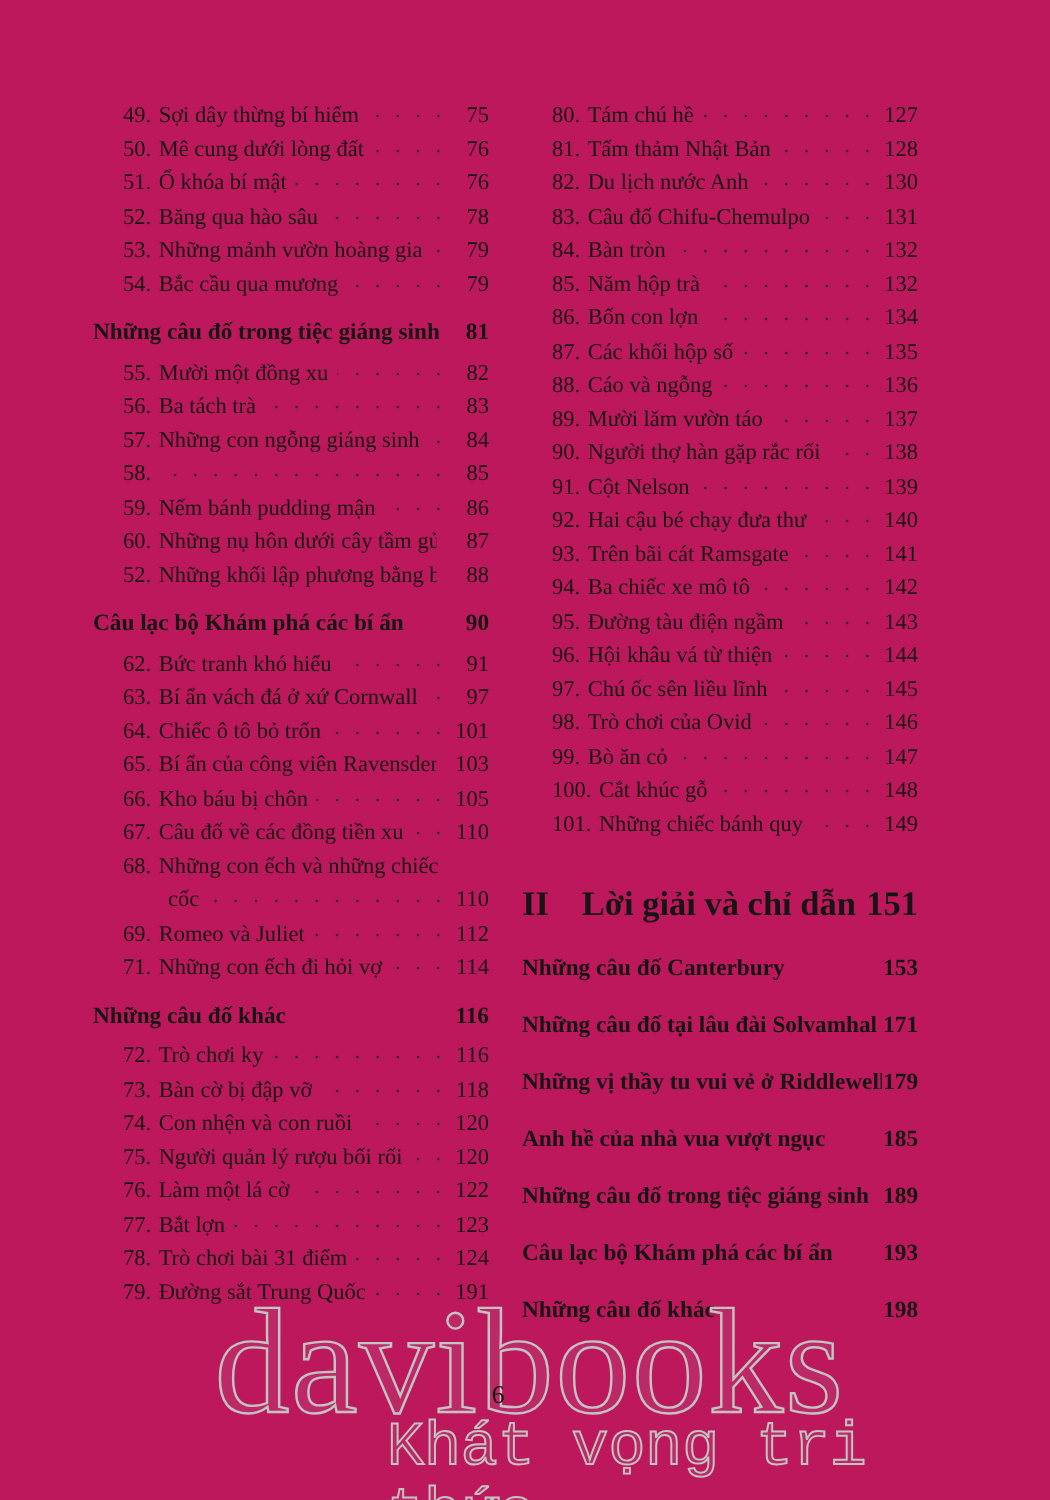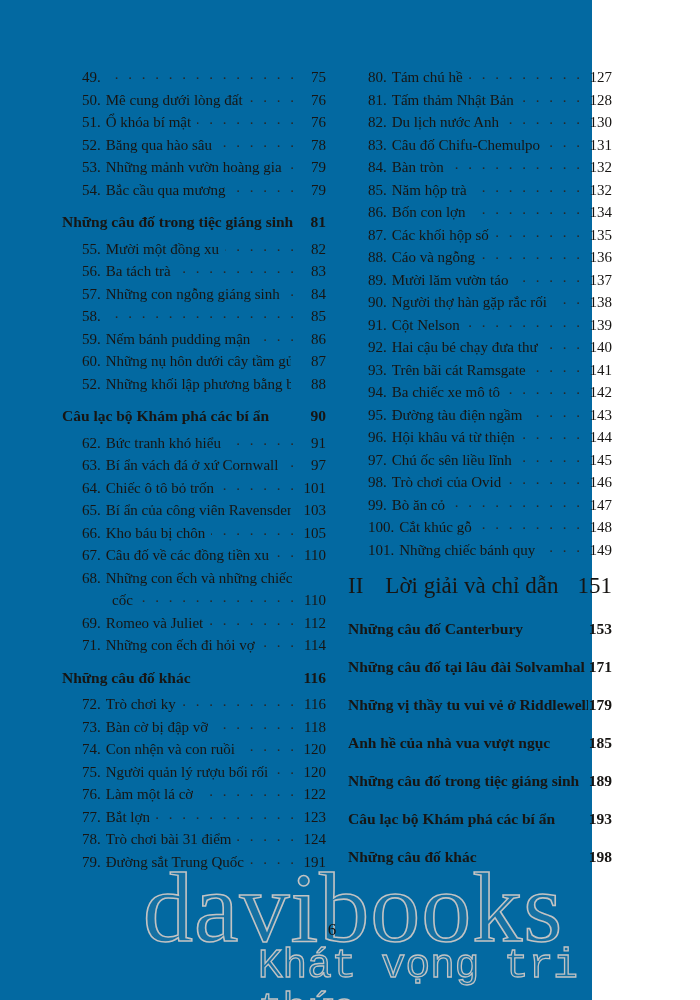--- a/index.html
+++ b/index.html
@@ -1,22 +1,22 @@
 <!DOCTYPE html>
 <html><head>
 <meta charset="utf-8">
 <style>
   * { margin: 0; padding: 0; box-sizing: border-box; }
   html, body { background: #ffffff; }
   body { width: 700px; height: 1000px; position: relative; overflow: hidden; }
 
   .page {
     position: absolute; inset: 0;
-    width: 592px; height: 1000px;
-    background: #0369a1;
+    width: 700px; height: 1000px;
+    background: #be185d;
     font-family: "Liberation Serif", "DejaVu Serif", serif;
     color: #171513;
   }
 
   
   .col-left  { position: absolute; left: 62px;  top: 66px; width: 264px; }
   .col-right { position: absolute; left: 348px; top: 66px; width: 264px; }
 
   .toc-row {
     display: flex;
@@ -59,24 +59,24 @@
     margin-top: 10px;
     margin-bottom: 4px;
     white-space: nowrap;
   }
   .spacer { flex: 1 1 auto; }
 
   
   .part-heading {
     display: flex;
     align-items: baseline;
-    font-weight: normal;
+    font-weight: bold;
     font-size: 23px;
     line-height: 32px;
-    margin-top: 9px;
+    margin-top: 26px;
     white-space: nowrap;
   }
   .part-numeral { margin-right: 22px; }
 
   .solution-sections { margin-top: 8px; }
   .section-row {
     display: flex;
     align-items: baseline;
     font-weight: bold;
     font-size: 15.5px;
@@ -120,20 +120,21 @@
   }
 </style>
 </head>
 <body>
 
 <div class="page">
 
   <div class="col-left" id="col-left">
       <div class="toc-row indent">
         <span class="toc-num">49.</span>
+        <span class="toc-title">Sợi dây thừng bí hiểm</span>
         <span class="toc-dots"></span>
         <span class="toc-page">75</span>
       </div>
       <div class="toc-row indent">
         <span class="toc-num">50.</span>
         <span class="toc-title">Mê cung dưới lòng đất</span>
         <span class="toc-dots"></span>
         <span class="toc-page">76</span>
       </div>
       <div class="toc-row indent">

